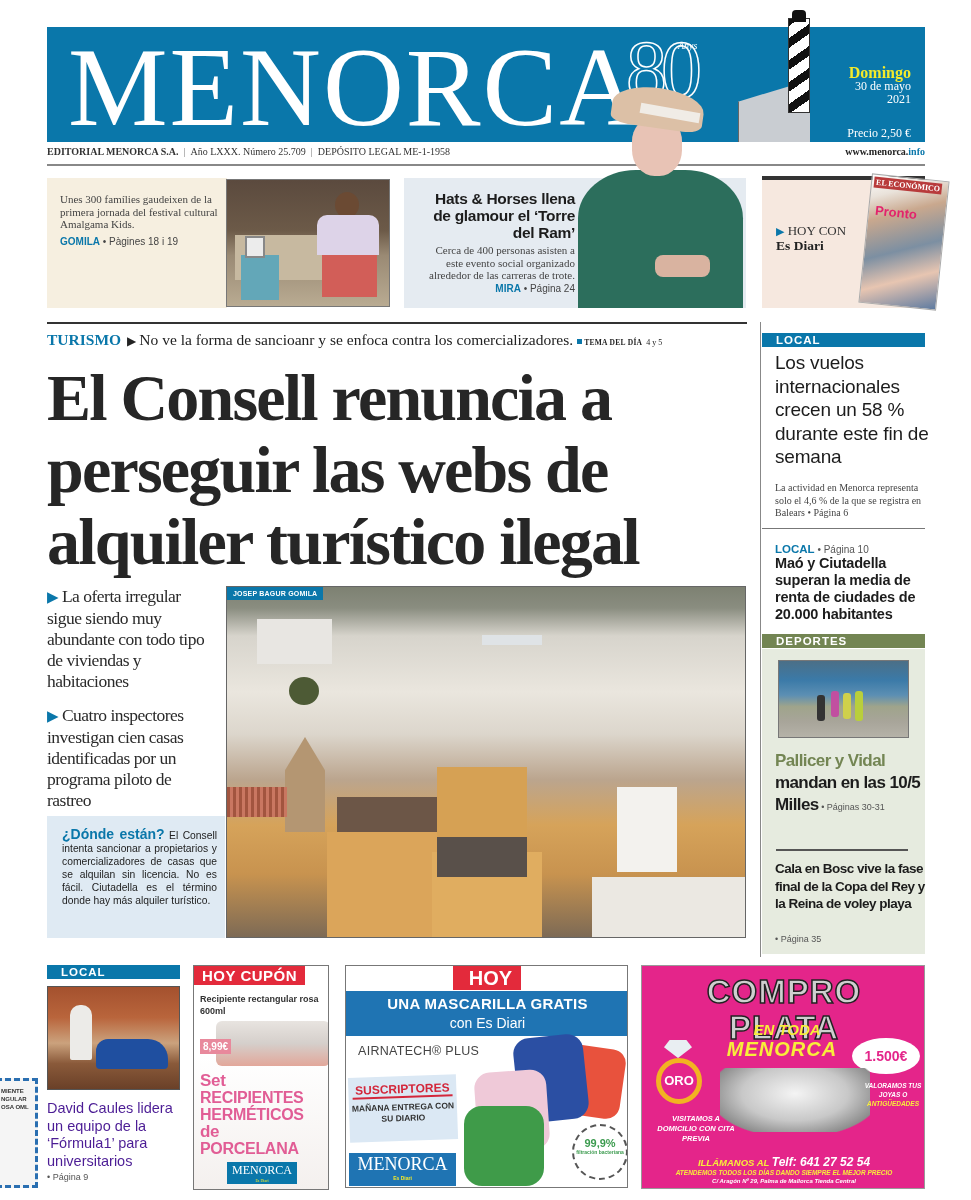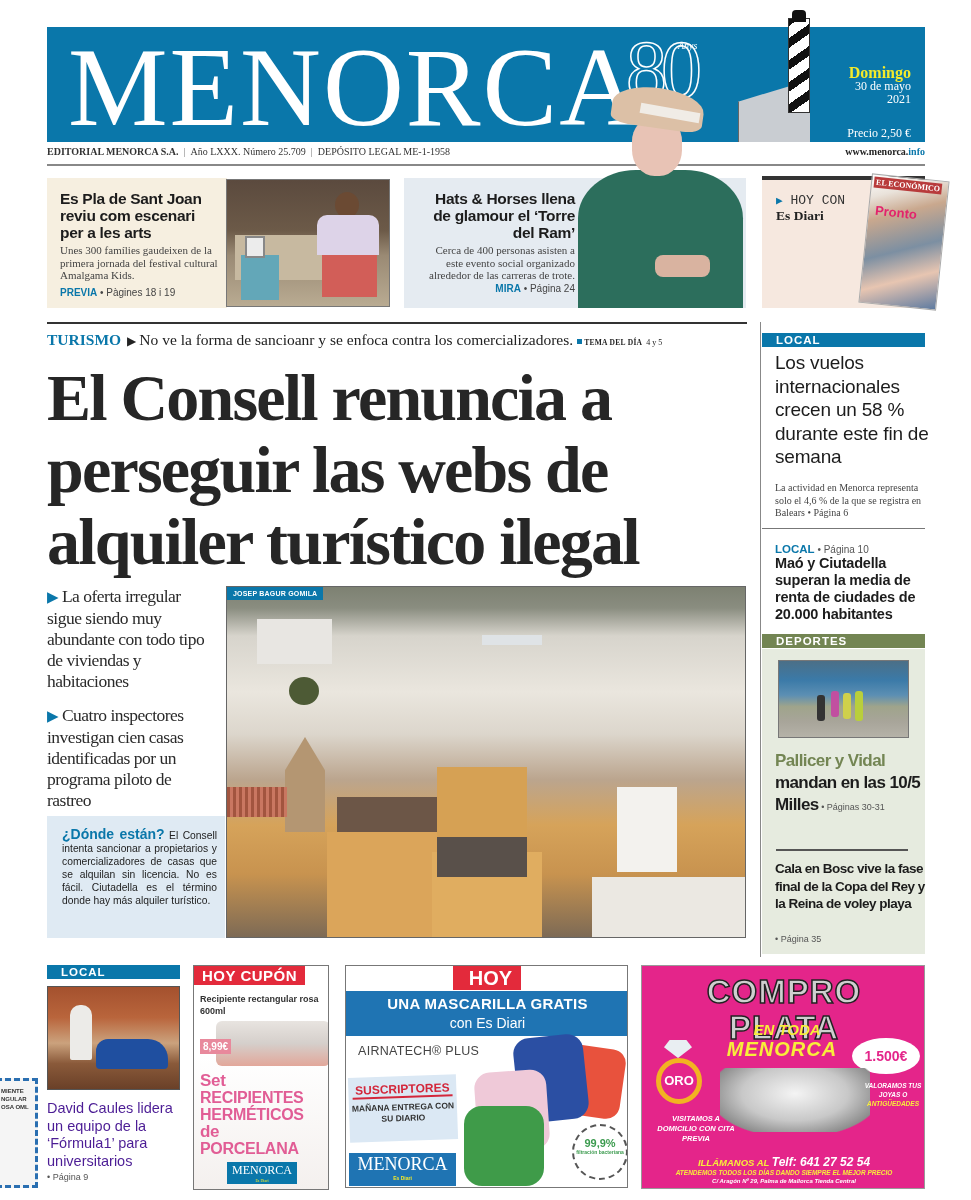--- a/index.html
+++ b/index.html
@@ -43,21 +43,21 @@
   .p1-table { left: 14px; top: 75px; width: 38px; height: 45px; background: #63a7b8; position: absolute; }
   .p1-frame { left: 18px; top: 56px; width: 20px; height: 22px; background: #ececec; border: 2px solid #888; position: absolute; }
   .p1-man-shirt { left: 90px; top: 35px; width: 62px; height: 40px; background: #ddd3e8; position: absolute; border-radius: 10px 10px 0 0; }
   .p1-man-legs { left: 95px; top: 75px; width: 55px; height: 42px; background: #d25e58; position: absolute; }
   .p1-man-head { left: 108px; top: 12px; width: 24px; height: 26px; background: #6b4a33; position: absolute; border-radius: 50%; }
 
   .teaser2 { left: 404px; top: 178px; width: 342px; height: 130px; background: #e5ebf1; padding: 12px 10px 6px 16px; text-align: right; }
   .teaser2 .txt { width: 155px; }
 
   .teaser3 { left: 762px; top: 176px; width: 163px; height: 132px; background: #f6e8df; border-top: 4px solid #333; padding: 14px 8px 6px 14px; }
-  .hoy-con { font-family: Liberation Mono, monospace; font-size: 13px; color: #333; line-height: 14px; }
+  .hoy-con { font-family: Liberation Serif, serif; font-size: 13px; color: #333; line-height: 14px; margin-top: 30px; }
   .hoy-con .tri { color: #0a77aa; font-size: 11px; }
   .es-diari { font-family: "Liberation Serif", serif; font-weight: bold; font-size: 13.5px; color: #222; }
   .revista { margin-top: 24px; font-family: "Liberation Serif", serif; font-weight: bold; font-size: 14px; line-height: 17px; color: #a82234; width: 100px; }
   .magazine { left: 865px; top: 177px; width: 78px; height: 130px; background: linear-gradient(160deg, #ffffff 0%, #e9e2da 15%, #c9a88e 30%, #7c8fa2 55%, #e7c5b1 75%, #5d7aa0 100%); transform: rotate(6deg); border: 1px solid #aaa; overflow: hidden; }
   .mag-title { position: absolute; left: 2px; top: 2px; font-family: "Liberation Serif", serif; font-weight: bold; color: #fff; background: #b83b3b; font-size: 8px; padding: 1px 2px; }
   .mag-pronto { position: absolute; left: 6px; top: 28px; font-weight: bold; font-size: 13px; color: #e2236c; }
 
   
   .rule-top { left: 47px; top: 322px; width: 700px; height: 2px; background: #333; }
   .kicker { left: 47px; top: 331px; font-family: "Liberation Serif", serif; font-size: 15.5px; color: #222; white-space: nowrap; }
@@ -174,23 +174,22 @@
 </div>
 <div class="abs mast-price">Precio 2,50 €</div>
 
 <div class="abs subbar">
   <span class="pub">EDITORIAL MENORCA S.A.</span><span class="sep">|</span><span>Año LXXX. Número 25.709</span><span class="sep">|</span><span>DEPÓSITO LEGAL ME-1-1958</span>
   <span class="site"><span>www.menorca.</span><b>info</b></span>
 </div>
 
 <div class="abs teaser1">
   <div style="width:160px">
-    <h3>Es Pla de Sant Joan reviu  com escenari per a les arts</h3>
     <p>Unes 300 famílies gaudeixen de la primera jornada del festival cultural Amalgama Kids.</p>
-    <div><span class="tag-blue">PREVIA</span><span class="page-ref"> • Pàgines 18 i 19</span></div>
+    <div><span class="tag-blue">GOMILA</span><span class="page-ref"> • Pàgines 18 i 19</span></div>
   </div>
 </div>
 <div class="abs photo1">
   <div class="p1-wall"></div>
   <div class="p1-table"></div>
   <div class="p1-frame"></div>
   <div class="p1-man-head"></div>
   <div class="p1-man-shirt"></div>
   <div class="p1-man-legs"></div>
 </div>

